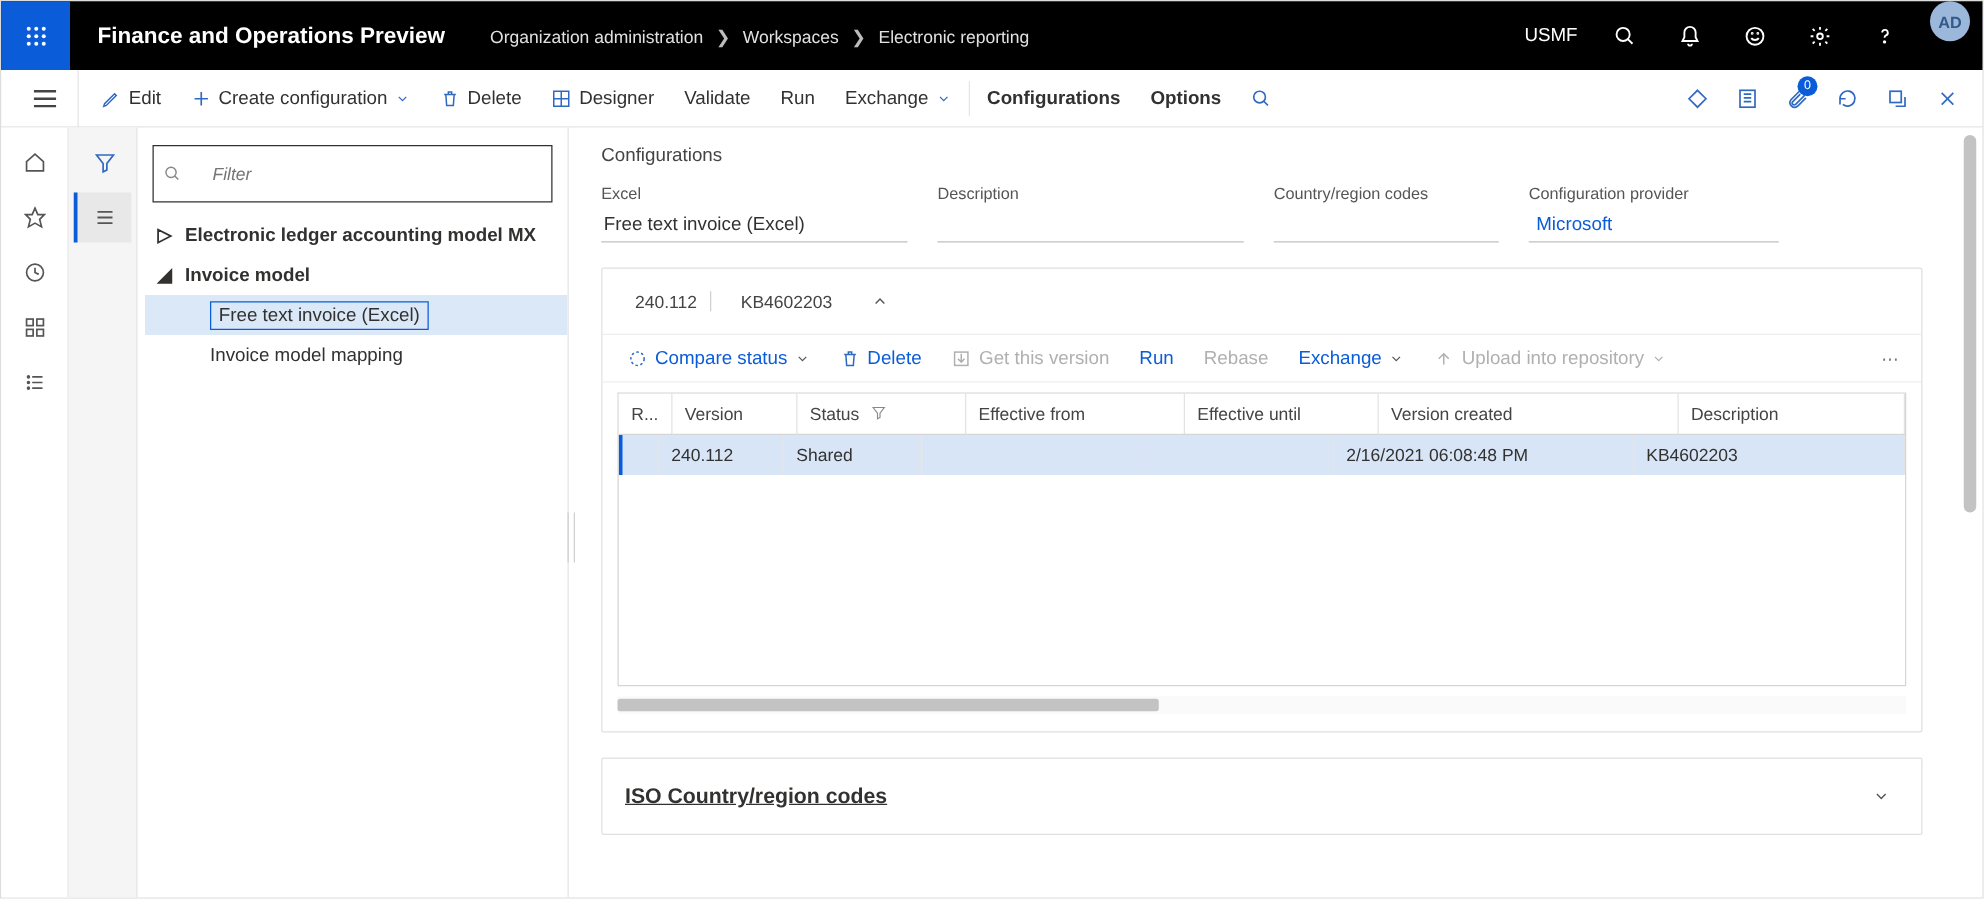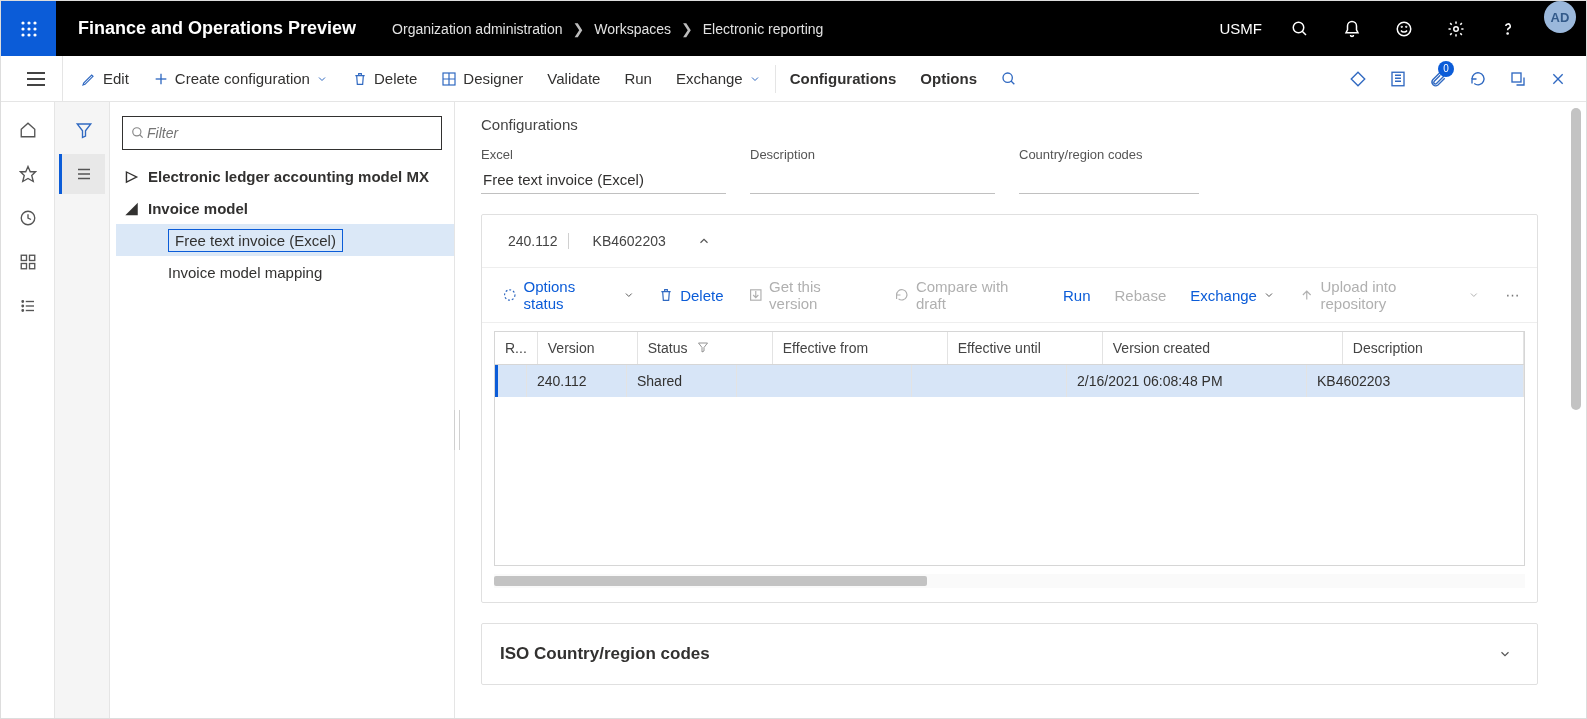--- a/index.html
+++ b/index.html
@@ -36,21 +36,21 @@
   .body { flex:1; display:flex; overflow:hidden; }
   .rail { width:54px; background:#fff; border-right:1px solid #e5e5e5; display:flex; flex-direction:column; align-items:center; padding-top:8px; gap:4px; }
   .rail-btn { width:46px; height:40px; display:flex; align-items:center; justify-content:center; cursor:pointer; }
 
   .sidepane { width:55px; background:#f5f5f5; border-right:1px solid #e5e5e5; display:flex; flex-direction:column; align-items:center; padding-top:8px; gap:4px; }
   .side-btn { width:46px; height:40px; display:flex; align-items:center; justify-content:center; cursor:pointer; border-left:3px solid transparent; }
   .side-btn.active { background:#e8e8e8; border-left-color:#0b5cd8; }
 
   
   .treepanel { width:345px; border-right:1px solid #e5e5e5; display:flex; flex-direction:column; position:relative; }
-  .filterbox { margin:14px 12px 10px; display:flex; align-items:center; border:1px solid #323130; height:34px; padding:0 8px; gap:0; }
+  .filterbox { margin:14px 12px 10px; display:flex; align-items:center; border:1px solid #323130; height:46px; padding:0 8px; gap:23px; }
   .filterbox input { border:none; outline:none; flex:1; font-size:14px; font-style:italic; color:#888; background:transparent; }
   .tree { padding:0 0 0 6px; overflow:auto; }
   .tree-node { display:flex; align-items:center; gap:10px; height:32px; padding-left:10px; cursor:pointer; font-size:15px; }
   .tree-node.bold { font-weight:600; }
   .tree-node.child { padding-left:52px; }
   .tree-node.selected { background:#dbe8f7; }
   .tree-node.selected .node-label { border:1px solid #0b5cd8; padding:2px 6px; background:#dbe8f7; }
   .tree-caret { width:12px; }
   .splitter-handle { position:absolute; right:-6px; top:50%; width:6px; height:40px; border-left:1px solid #d0d0d0; border-right:1px solid #d0d0d0; }
 
@@ -82,21 +82,21 @@
   .grid table { border-collapse:collapse; width:100%; }
   .grid th, .grid td { text-align:left; padding:8px 10px; font-size:14px; border-right:1px solid #e3e3e3; }
   .grid th { background:#fff; border-bottom:1px solid #d6d6d6; font-weight:400; color:#444; }
   .grid th .th-filter { margin-left:6px; }
   .grid tbody tr.selected { background:#d7e5f7; }
   .grid tbody tr.selected td:first-child { border-left:3px solid #0b5cd8; padding-left:7px; }
   .grid-scroll-area { height:200px; overflow:hidden; }
   .h-scrollbar { height:14px; margin:8px 12px 14px 12px; background:#fafafa; position:relative; }
   .h-thumb { position:absolute; left:0; top:2px; height:10px; width:42%; background:#c3c3c3; border-radius:2px; }
 
-  .card.collapsed .card-header { padding:16px 18px; }
+  .card.collapsed .card-header { padding:16px 18px;text-decoration:underline; }
   .card.collapsed .title { font-size:17px; font-weight:600; }
 
   .vscroll { width:16px; margin:6px 2px 6px 0; }
   .vscroll-thumb { width:10px; height:50%; background:#c3c3c3; border-radius:5px; margin-left:3px; }
 
 </style>
 </head>
 <body>
 
 <div class="app">
@@ -355,62 +355,59 @@
             <div class="value">Free text invoice (Excel)</div>
           </div>
           <div class="field" style="width:245px">
             <label>Description</label>
             <div class="value"></div>
           </div>
           <div class="field" style="width:180px">
             <label>Country/region codes</label>
             <div class="value"></div>
           </div>
+          <div class="field" style="width:200px">
+            <label>Configuration provider</label>
+            <div class="value link">Microsoft</div>
+          </div>
         </div>
 
         <div class="card">
           <div class="card-header">
             <span class="meta">240.112</span>
             <span class="meta">KB4602203</span>
             <div class="chev-btn">
               <svg width="14" height="14" viewBox="0 0 24 24" fill="none" stroke="#555" stroke-width="2">
                   <polyline points="6 15 12 9 18 15"></polyline>
                 </svg>
             </div>
           </div>
 
           <div class="card-toolbar">
             <div class="ct-btn primary">
               <svg width="16" height="16" viewBox="0 0 24 24" fill="none" stroke="#3069c1" stroke-width="1.8" stroke-dasharray="3 3">
                   <circle cx="12" cy="12" r="8"></circle>
                 </svg>
-              <span>Options status</span>
+              <span>Compare status</span>
               <svg width="12" height="12" viewBox="0 0 24 24" stroke="#555" stroke-width="2" fill="none">
                   <polyline points="6 9 12 15 18 9"></polyline>
                 </svg>
             </div>
             <div class="ct-btn primary">
               <svg width="16" height="16" viewBox="0 0 24 24" fill="none" stroke="#3069c1" stroke-width="1.8">
                   <path d="M5 7h14M10 7V4h4v3M7 7l1 13h8l1-13"></path>
                 </svg>
               <span>Delete</span>
             </div>
             <div class="ct-btn disabled">
               <svg width="16" height="16" viewBox="0 0 24 24" fill="none" stroke="#b0b0b0" stroke-width="1.8">
                   <rect x="4" y="4" width="16" height="16"></rect>
                   <path d="M8 12l4 4 4-4M12 6v10"></path>
                 </svg>
               <span>Get this version</span>
-            </div>
-            <div class="ct-btn disabled">
-              <svg width="16" height="16" viewBox="0 0 24 24" fill="none" stroke="#b0b0b0" stroke-width="1.8">
-                  <path d="M4 12a8 8 0 1 1 3 6"></path>
-                  <polyline points="4 18 4 12 10 12"></polyline>
-                </svg>
-              <span>Compare with draft</span>
             </div>
             <div class="ct-btn primary">
               <span>Run</span>
             </div>
             <div class="ct-btn disabled">
               <span>Rebase</span>
             </div>
             <div class="ct-btn primary">
               <span>Exchange</span>
               <svg width="12" height="12" viewBox="0 0 24 24" stroke="#555" stroke-width="2" fill="none">

